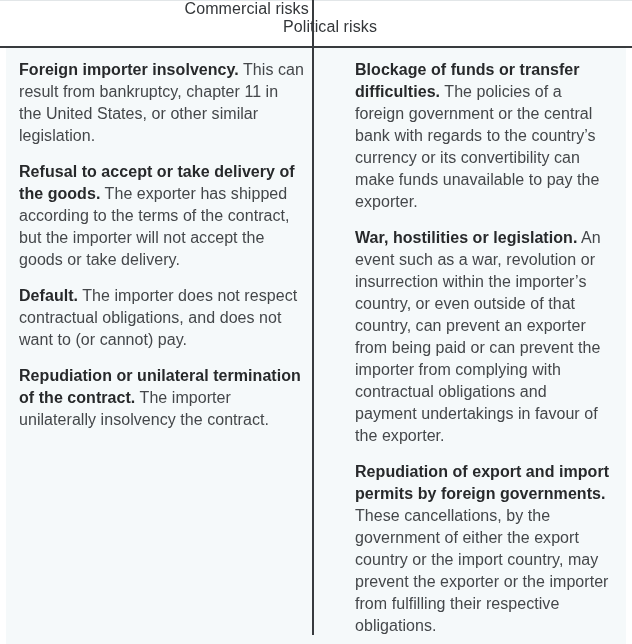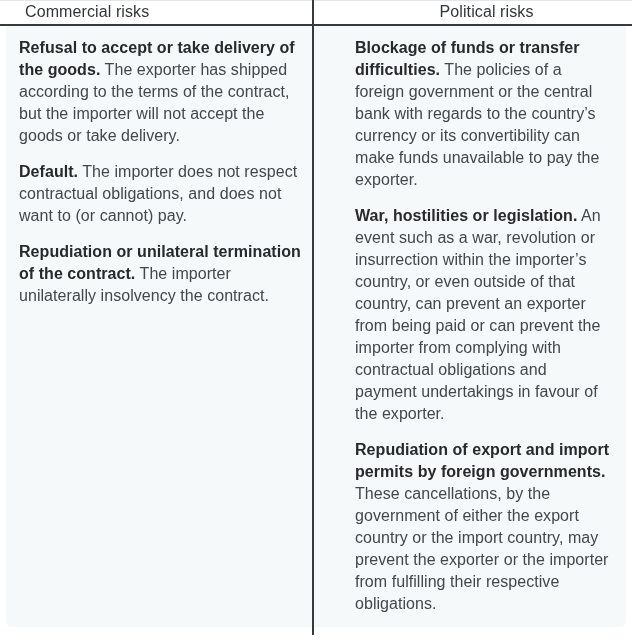--- a/index.html
+++ b/index.html
@@ -16,22 +16,23 @@
     overflow: hidden;
   }
   .top-line {
     position: absolute;
     top: 0; left: 0;
     width: 632px; height: 1px;
     background: #e2e6e8;
   }
   .header-row {
     display: flex;
-    height: 24px;
+    height: 46px;
     align-items: center;
+    flex-direction: column;
   }
   .header-cell {
     font-size: 16px;
     color: #333639;
     letter-spacing: 0.1px;
   }
   .header-cell.left {
     width: 313px;
     padding-left: 25px;
     box-sizing: border-box;
@@ -97,20 +98,21 @@
   <div class="header-row">
     <div class="header-cell left">Commercial risks</div>
     <div class="header-cell right">Political risks</div>
   </div>
 
   <div class="rule"></div>
 
   <div class="body-row">
 
     <div class="body-col left">
+      <p><b>Foreign importer insolvency.</b> <span>This can result from bankruptcy, chapter 11 in the United States, or other similar legislation.</span></p>
       <p><b>Refusal to accept or take delivery of the goods.</b> <span>The exporter has shipped according to the terms of the contract, but the importer will not accept the goods or take delivery.</span></p>
       <p><b>Default.</b> <span>The importer does not respect contractual obligations, and does not want to (or cannot) pay.</span></p>
       <p><b>Repudiation or unilateral termination of the contract.</b> <span>The importer unilaterally insolvency the contract.</span></p>
     </div>
 
     <div class="body-col right">
       <p><b>Blockage of funds or transfer difficulties.</b> <span>The policies of a foreign government or the central bank with regards to the country’s currency or its convertibility can make funds unavailable to pay the exporter.</span></p>
       <p><b>War, hostilities or legislation.</b> <span>An event such as a war, revolution or insurrection within the importer’s country, or even outside of that country, can prevent an exporter from being paid or can prevent the importer from complying with contractual obligations and payment undertakings in favour of the exporter.</span></p>
       <p><b>Repudiation of export and import permits by foreign governments.</b> <span>These cancellations, by the government of either the export country or the import country, may prevent the exporter or the importer from fulfilling their respective obligations.</span></p>
     </div>

